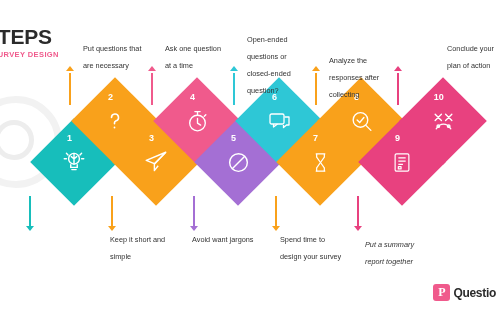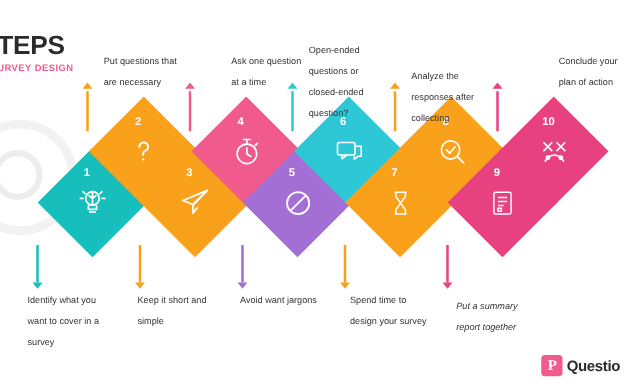--- a/index.html
+++ b/index.html
@@ -235,26 +235,25 @@
         <path d="M4 5 10 11M10 5 4 11"></path>
         <path d="M14 5l6 6M20 5l-6 6"></path>
         <path d="M5 19c4-6 10-6 14 0"></path>
         <circle cx="7" cy="16.5" r="1.2"></circle>
           <circle cx="17" cy="16.5" r="1.2"></circle>
       </svg>
     </div>
   </div>
 
   <div class="cap top" style="left:83px;top:40px;">Put questions that are necessary</div>
-  <div class="cap top" style="left:165px;top:40px;margin-left:20px;">Ask one question at a time</div>
+  <div class="cap top" style="left:165px;top:40px;">Ask one question at a time</div>
   <div class="cap top" style="left:247px;top:31px;">Open-ended questions or closed-ended question?</div>
   <div class="cap top" style="left:329px;top:52px;">Analyze the responses after collecting</div>
   <div class="cap top" style="left:411px;top:40px;margin-left:36px;">Conclude your plan of action</div>
 
-  <div class="cap bot" style="left:22px;top:231px;">Identify what you want to cover in a survey</div>
   <div class="cap bot" style="left:110px;top:231px;">Keep it short and simple</div>
   <div class="cap bot" style="left:192px;top:231px;">Avoid want jargons</div>
   <div class="cap bot" style="left:280px;top:231px;">Spend time to design your survey</div>
   <div class="cap bot" style="left:365px;top:236px;font-style:italic;">Put a summary report together</div>
 
   <div class="logo">
     <div class="mark">P</div>
     <div class="txt">Questio</div>
   </div>
 

